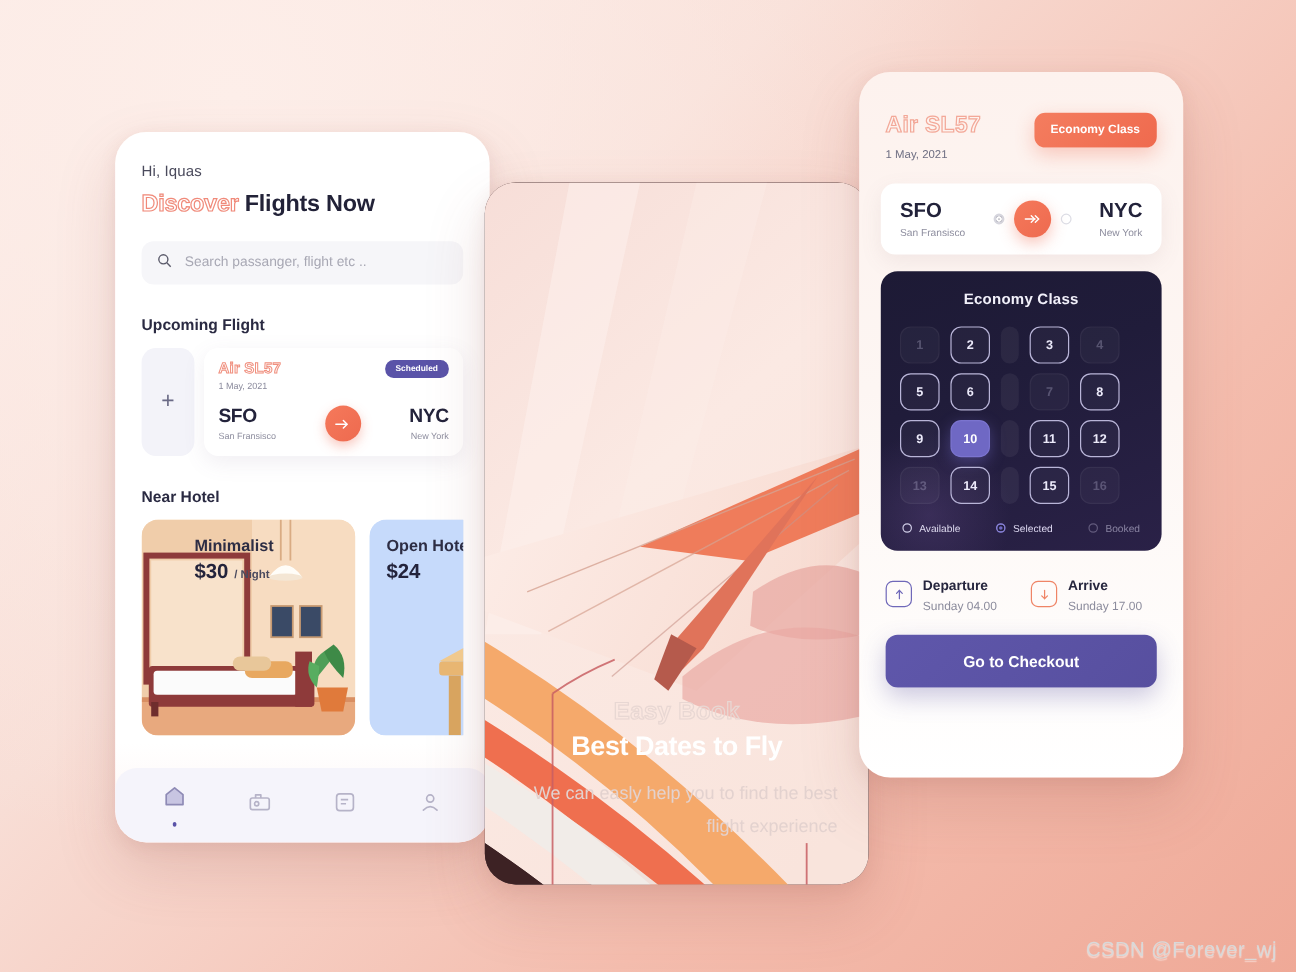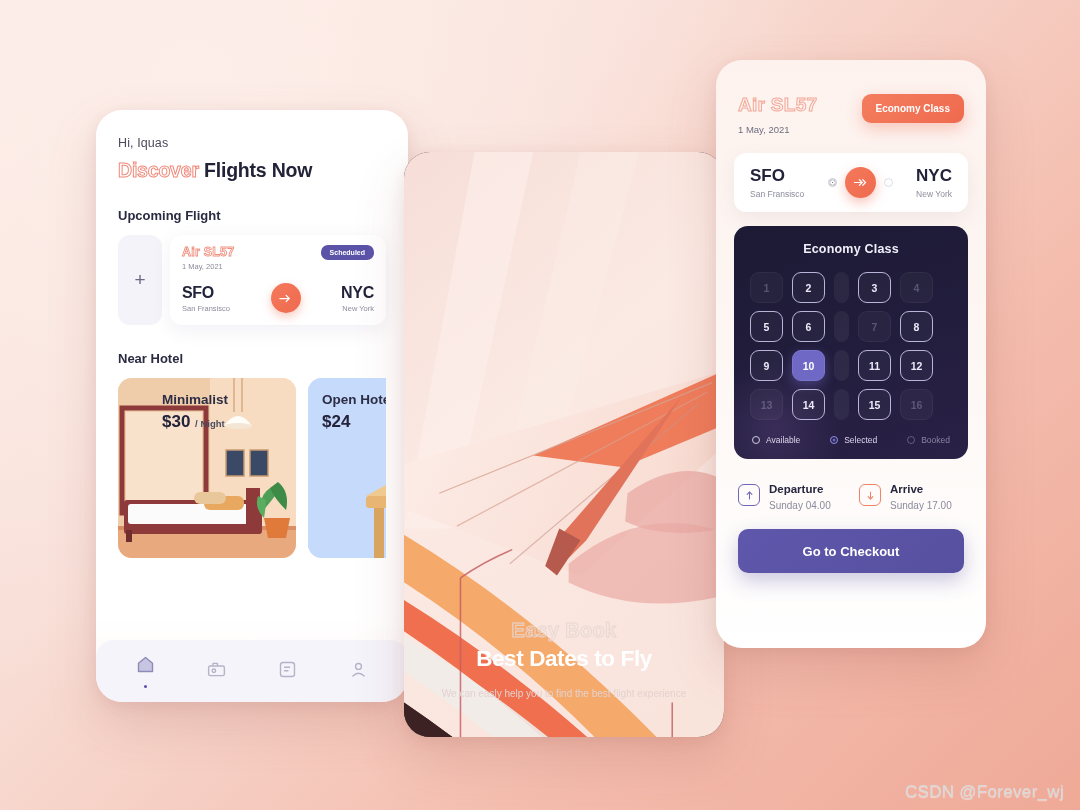--- a/index.html
+++ b/index.html
@@ -160,21 +160,21 @@
     color: transparent; -webkit-text-stroke: 1px #e8d7d3;
     letter-spacing: .3px;
   }
   .ob-title {
     margin-top: 4px;
     font-size: 22.5px; font-weight: 700; color: #ffffff;
     letter-spacing: -0.4px;
   }
   .ob-sub {
     margin-top: 13px;
-    font-size: 10px; color: #e3d2cf; line-height: 1.85;
+    font-size: 15px; color: #e3d2cf; line-height: 1.85; text-align: right;
   }
   .ob-btn {
     margin: 24px auto 0 auto;
     width: 140px; height: 38px;
     background: #fdfaf8; color: #333347;
     border-radius: 9px;
     display: flex; align-items: center; justify-content: center;
     font-size: 12px; font-weight: 600;
     box-shadow: 0 6px 16px rgba(0,0,0,.18);
   }
@@ -333,20 +333,29 @@
 <div class="phone" id="phone-home">
   <div class="p1-pad">
 
     <div class="greeting">Hi, Iquas</div>
 
     <div class="headline">
       <span class="outline-coral">Discover</span>
       <span>Flights Now</span>
     </div>
 
+    <div class="search-box">
+      <span>
+        <svg width="14" height="14" viewBox="0 0 24 24" fill="none" stroke="#5b5b6b" stroke-width="2">
+          <circle cx="10.5" cy="10.5" r="6.5"></circle>
+            <line x1="15.5" y1="15.5" x2="21" y2="21"></line>
+        </svg>
+      </span>
+      <span class="search-ph">Search passanger, flight etc ..</span>
+    </div>
 
     <div class="sec-title">Upcoming Flight</div>
 
     <div class="upcoming-row">
       <div class="add-tile">+</div>
 
       <div class="flight-card">
         <div class="fc-top">
           <div>
             <div class="fc-air">Air SL57</div>

